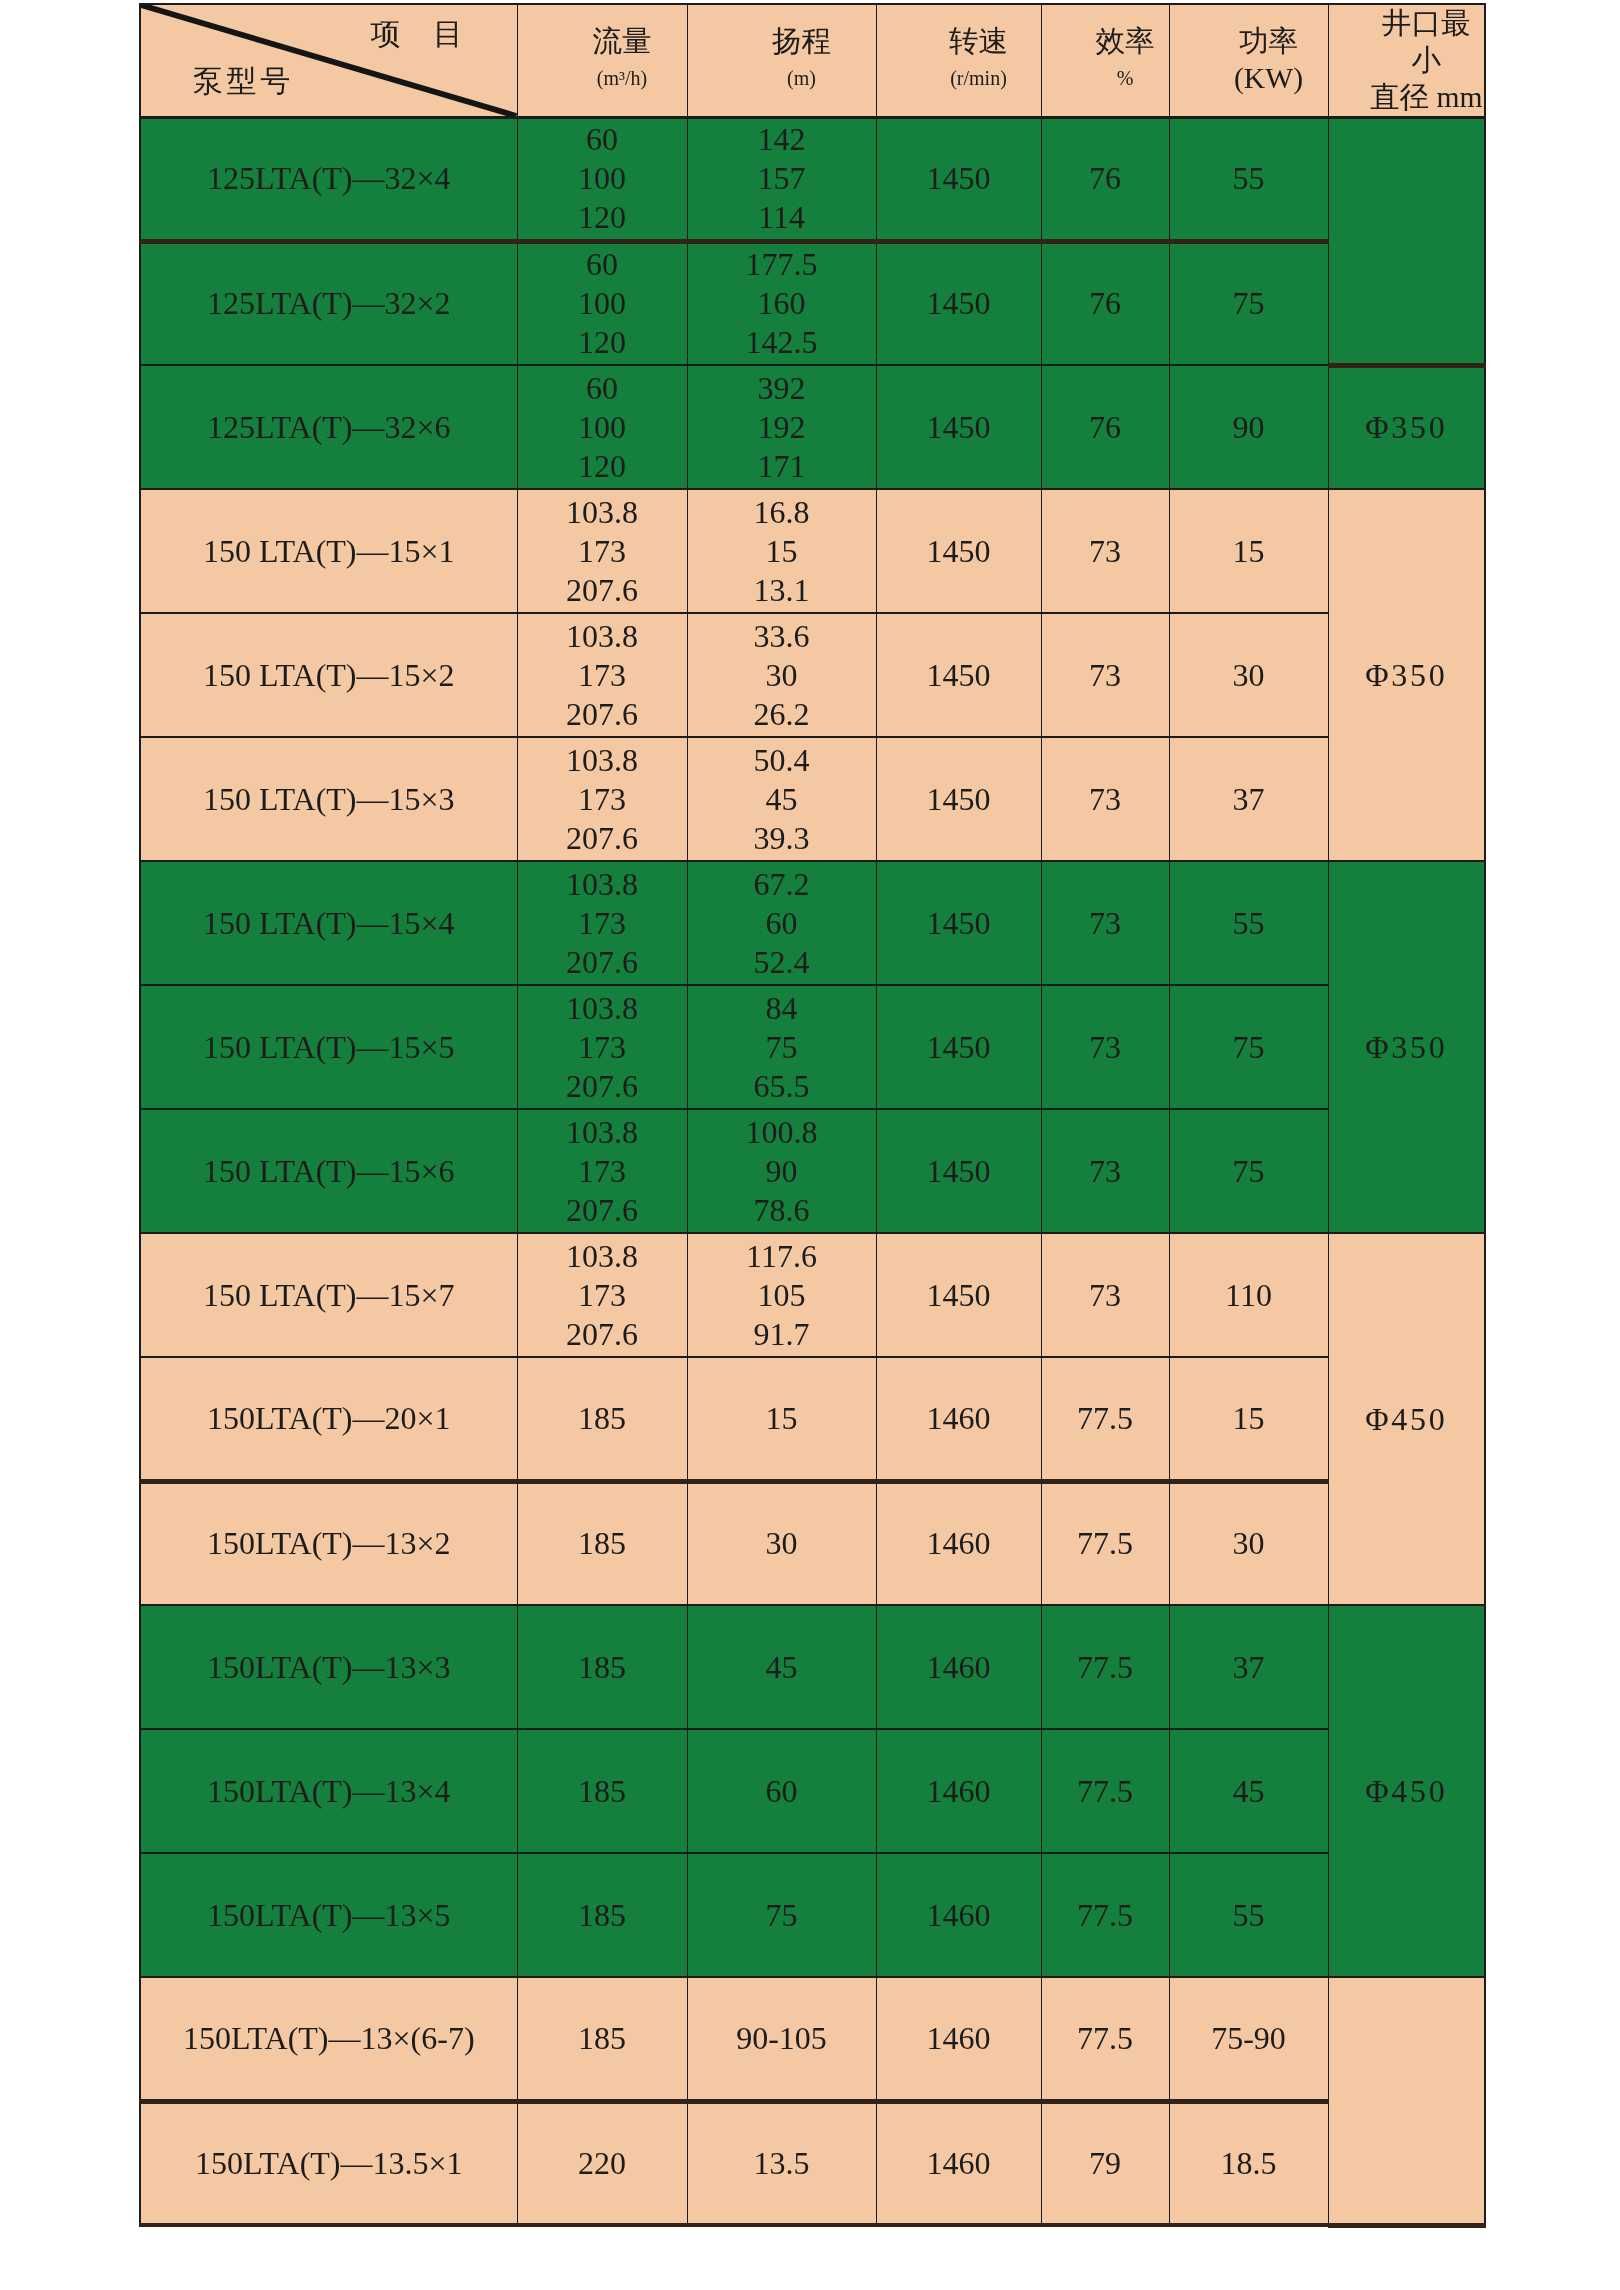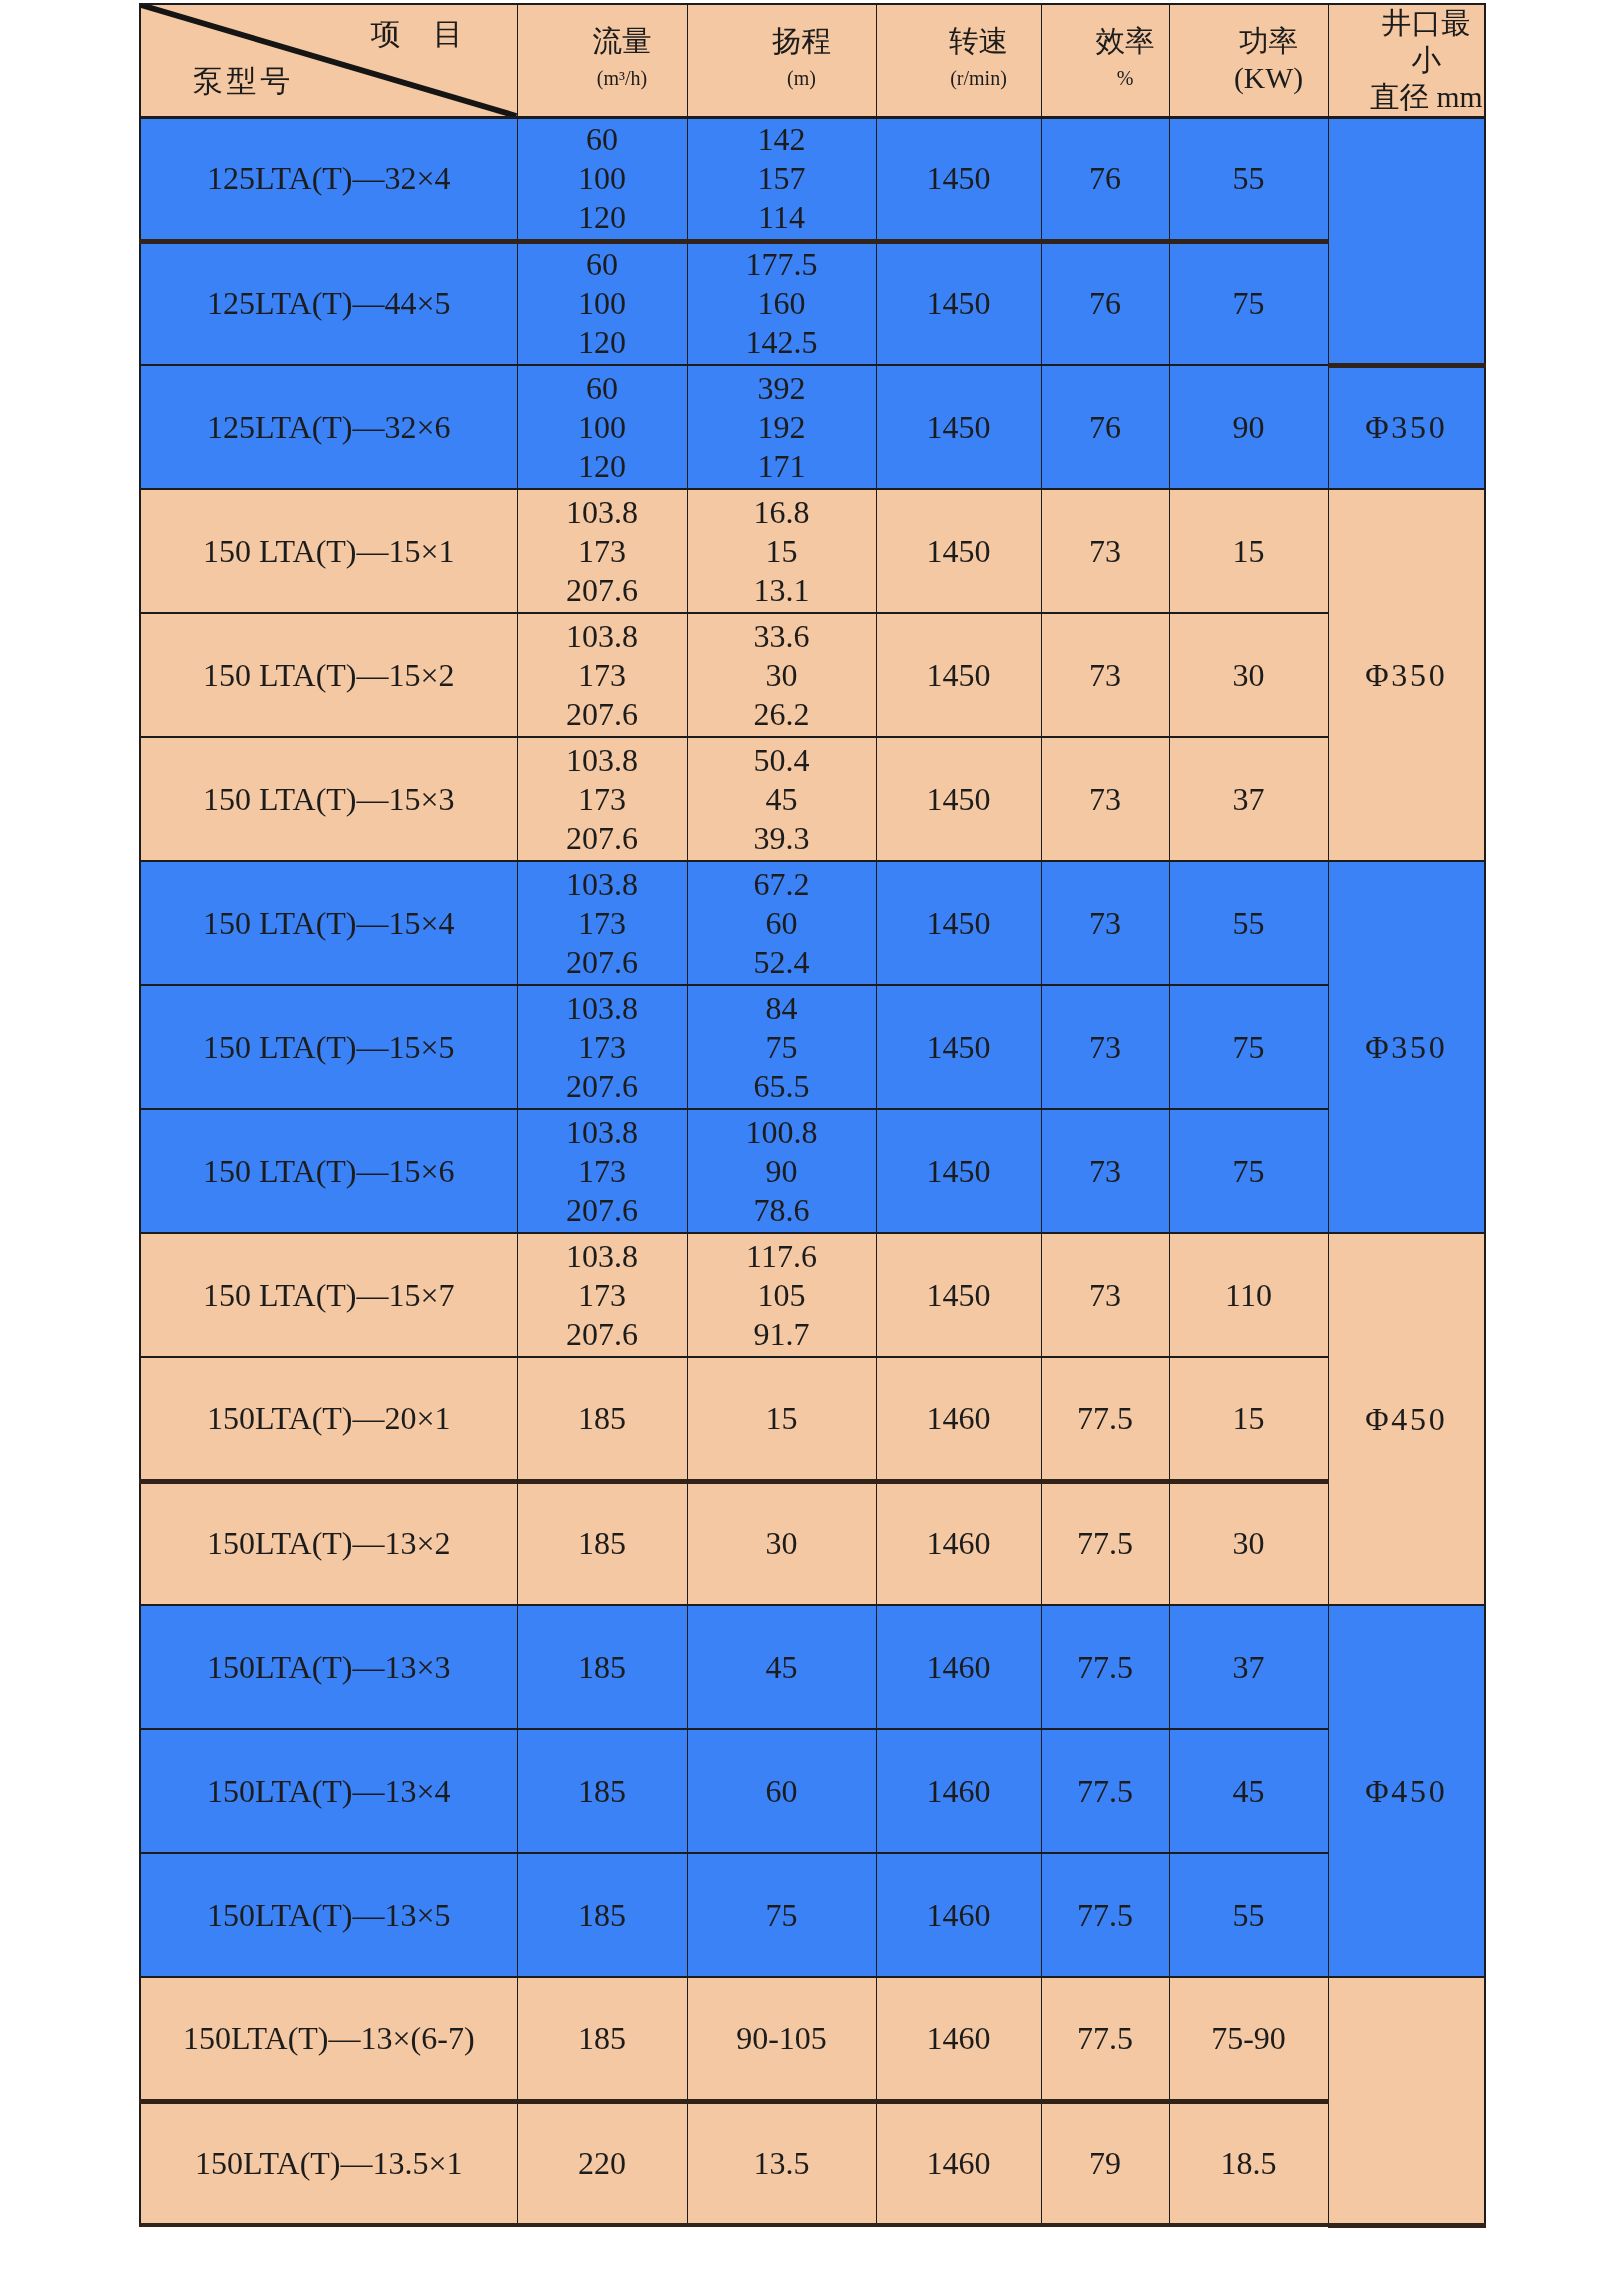--- a/index.html
+++ b/index.html
@@ -29,21 +29,21 @@
     text-align: center;
     vertical-align: middle;
     font-weight: normal;
     font-size: 32px;
     line-height: 39px;
   }
   .spec thead tr { height: 85px; }
   .spec tbody tr { height: 124px; }
   .spec thead th { border-bottom-width: 3.6px; font-size: 29.6px; line-height: 37px; padding-left: 40px; }
   .shade { background: #F4C8A2; }
-  .plain { background: #3b82f6; }
+  .plain { background: #15803d; }
   tr.thick-bottom > td { border-bottom-width: 5.4px; border-bottom-color: #32231a; }
   .spec tbody tr:last-child > td { border-bottom-width: 4.5px; border-bottom-color: #32231a; }
   .multi { white-space: pre-line; line-height: 39px; }
   .model-cell { font-size: 30px; }
   .dia-cell { letter-spacing: 2.7px; }
   
   th.diag { position: relative; }
   th.diag svg { position: absolute; left: 0; top: 0; width: 100%; height: 100%; display: block; }
   .diag-item { position: absolute; top: 10.7px; right: 41px; font-size: 30px; letter-spacing: 12.5px; }
   .diag-pump { position: absolute; bottom: 17px; left: 52px; font-size: 30px; letter-spacing: 3.6px; }
@@ -105,21 +105,21 @@
 120</td>
         <td class="plain multi">142
 157
 114</td>
         <td class="plain">1450</td>
         <td class="plain">76</td>
         <td class="plain">55</td>
         <td class="plain dia-cell" rowspan="2"></td>
       </tr>
       <tr>
-        <td class="plain model-cell">125LTA(T)—44×5</td>
+        <td class="plain model-cell">125LTA(T)—32×2</td>
         <td class="plain multi">60
 100
 120</td>
         <td class="plain multi">177.5
 160
 142.5</td>
         <td class="plain">1450</td>
         <td class="plain">76</td>
         <td class="plain">75</td>
       </tr>

